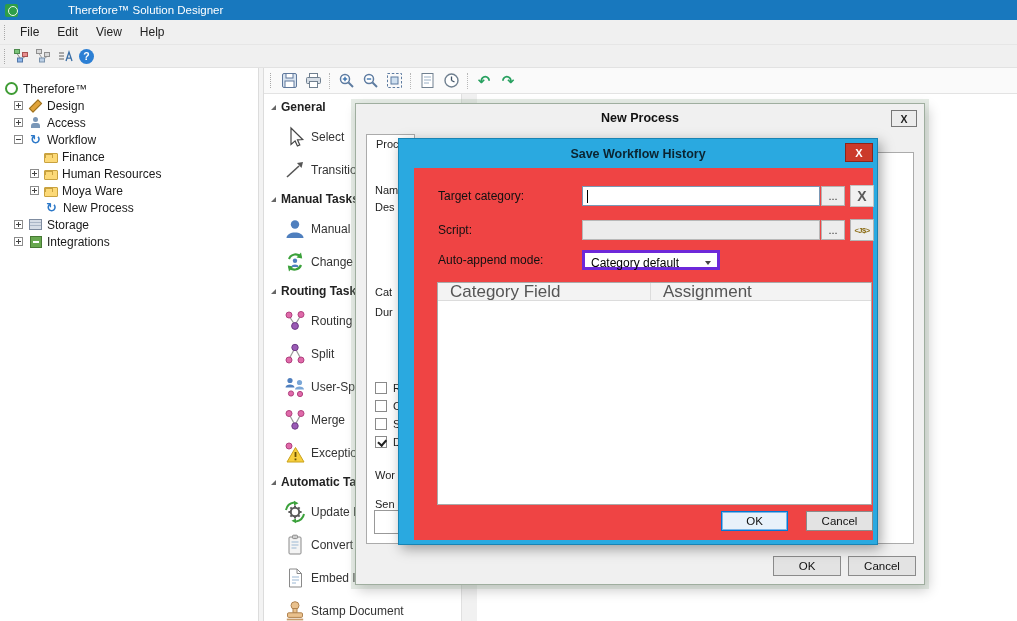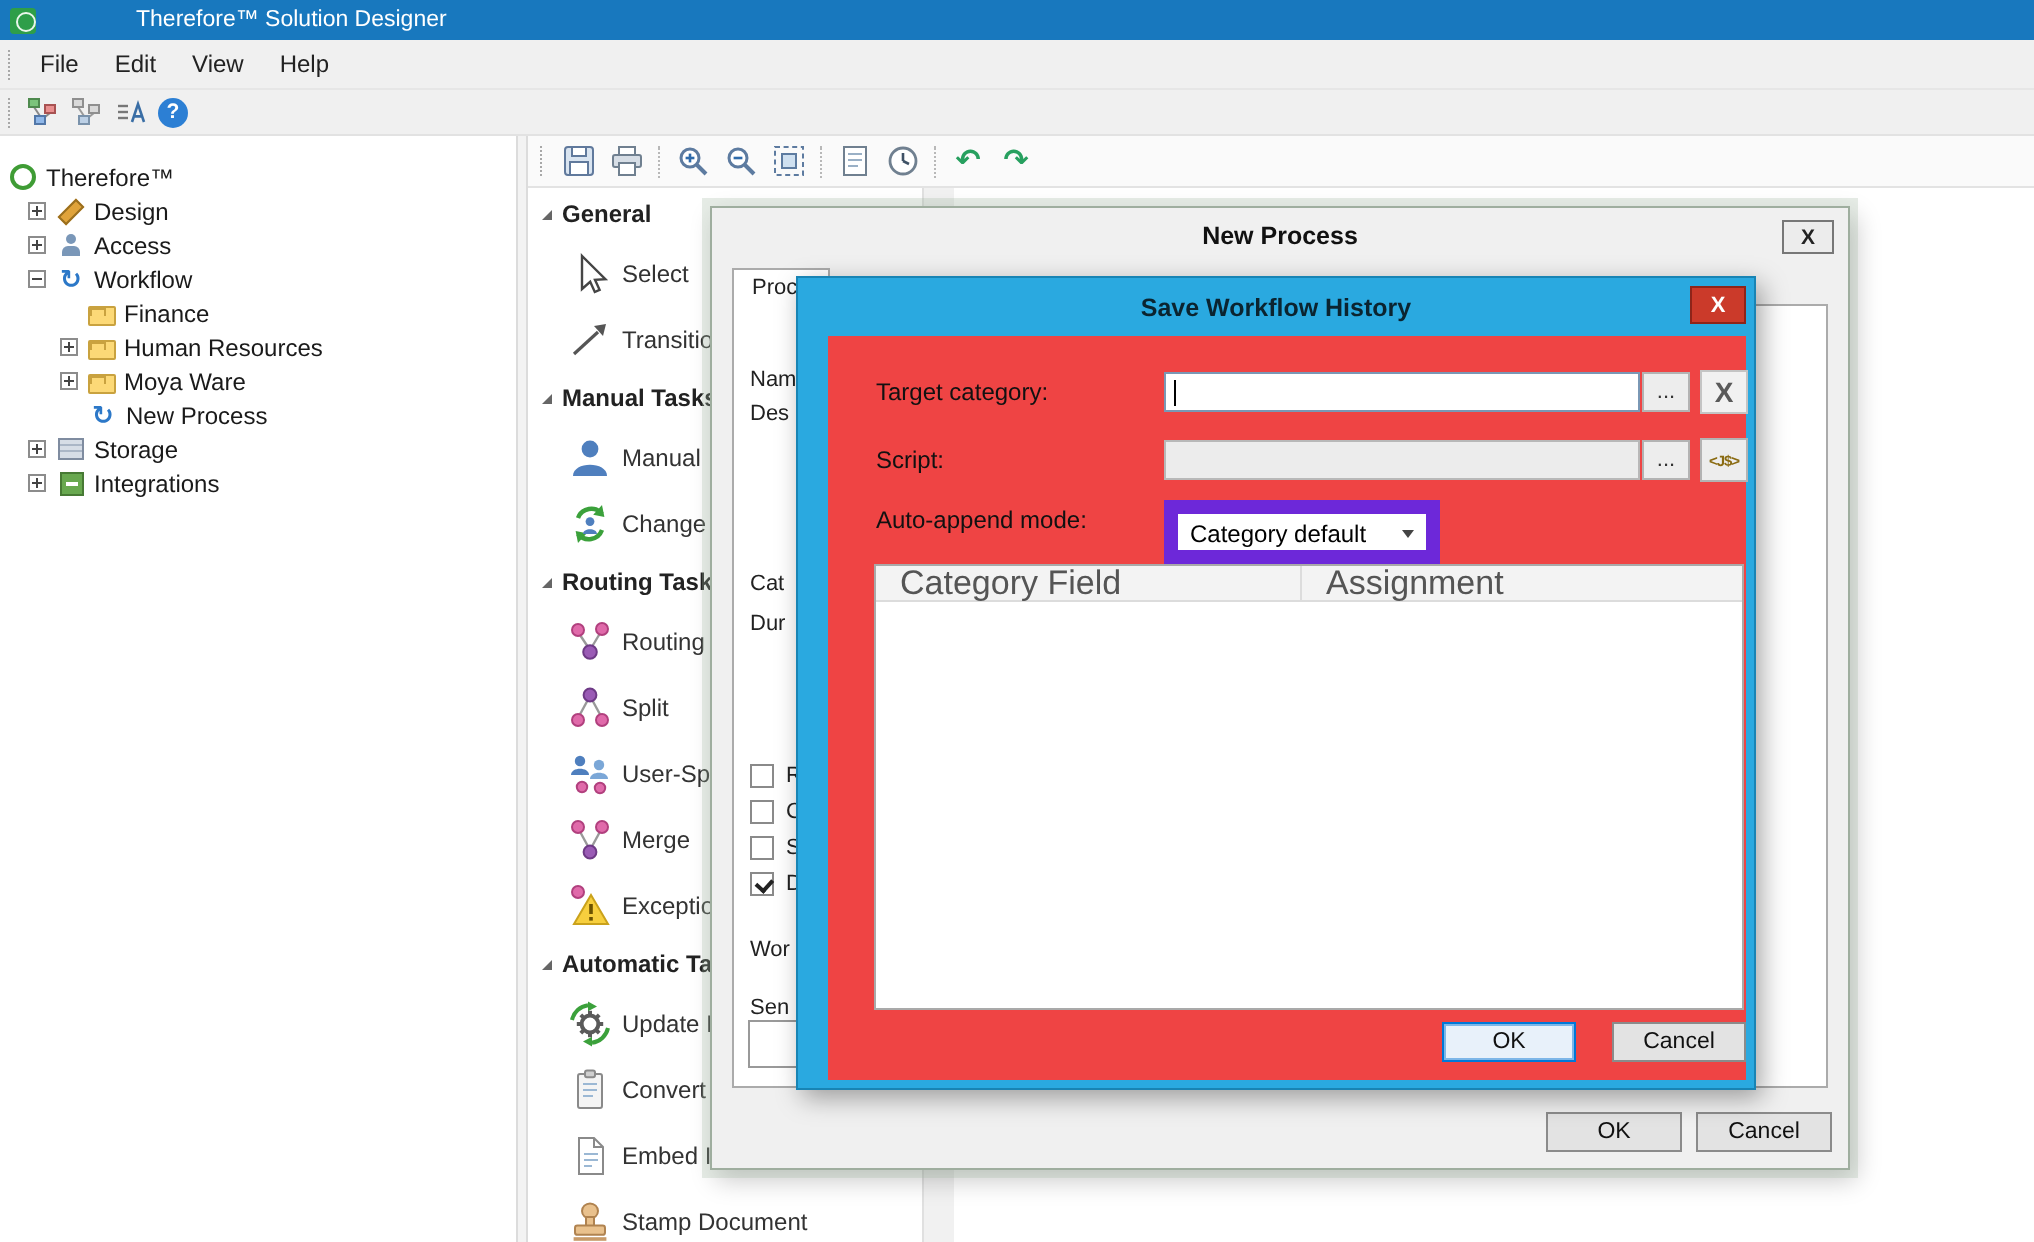--- a/index.html
+++ b/index.html
@@ -86,21 +86,21 @@
   .inputbox { position:absolute; height:20px; background:#fff; border:1px solid #7a98b5; font-size:12px; }
   .inputbox.disabled { background:#ececec; border-color:#b8b8b8; }
   .inputbox > span:last-child { position:absolute; left:5px; top:3px; }
   .caret { position:absolute; left:4px; top:3px; width:1px; height:13px; background:#000;
            animation:blink 1.1s steps(1) infinite; }
   @keyframes blink { 50% { opacity:0; } }
   .mini { position:absolute; display:flex; align-items:center; justify-content:center; background:#ededed;
           border:1px solid #b3b3b3; font-size:11px; color:#333; }
   .mini.clear { font-size:14px; font-weight:bold; color:#5a5a5a; background:#f1f1f1; border-color:#c4c4c4; }
   .mini.js { font-size:7.5px; font-weight:bold; color:#8a6b12; letter-spacing:-0.5px; }
-  .selectbox { position:absolute; height:32px; background:#fff; border:7px solid #6d28d9; font-size:12px; }
+  .selectbox { position:absolute; height:20px; background:#fff; border:3px solid #6d28d9; font-size:12px; }
   .sel-text { position:absolute; left:6px; top:3px; }
   .dd { position:absolute; right:6px; top:8px; width:0; height:0;
         border-left:3.5px solid transparent; border-right:3.5px solid transparent; border-top:4.5px solid #444; }
 
   
   .dlg-np { position:absolute; left:355px; top:103px; width:570px; height:482px; background:#f0f0f0;
             border:1px solid #9fae9f; z-index:10;
             box-shadow:0 0 0 4px rgba(165,185,165,0.28), 3px 5px 12px rgba(0,0,0,0.22); }
   .np-title { position:absolute; left:0; right:0; top:0; height:28px; display:flex; align-items:center;
               justify-content:center; font-size:12.5px; font-weight:bold; color:#111; }

